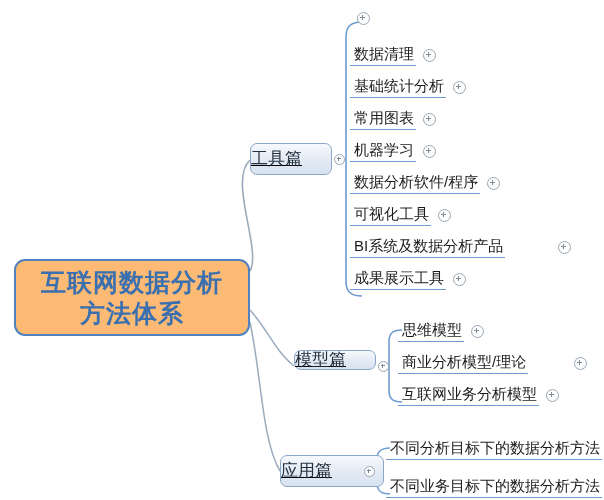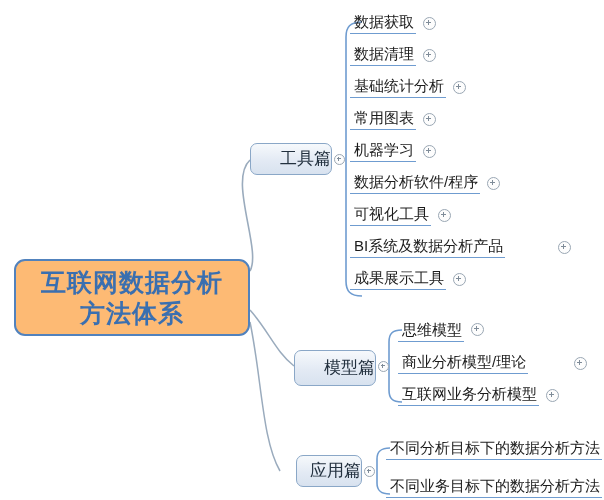--- a/index.html
+++ b/index.html
@@ -51,32 +51,33 @@
 
   
   .branch-node {
     position: absolute;
     box-sizing: border-box;
     background: linear-gradient(to bottom, #f6f9fc 0%, #e3eaf4 55%, #d8e2ef 100%);
     border: 1px solid #8aa7c7;
     border-radius: 7px;
     display: flex;
     align-items: center;
-    justify-content: flex-end;
+    justify-content: flex-start;
     z-index: 4;
+    text-decoration: underline;
   }
   .branch-label {
     color: #23313f;
     font-size: 17px;
     line-height: 20px;
     white-space: nowrap;
   }
   #branch-tools  { left: 250px; top: 143px; width: 82px; height: 32px; }
-  #branch-models { left: 294px; top: 350px; width: 82px; height: 36px; }
-  #branch-apps   { left: 296px; top: 455px; width: 66px; height: 32px; }
+  #branch-models { left: 294px; top: 350px; width: 82px; height: 20px; }
+  #branch-apps   { left: 280px; top: 455px; width: 104px; height: 32px; }
 
   
   .leaf {
     position: absolute;
     z-index: 3;
     display: flex;
     align-items: flex-end;
     white-space: nowrap;
   }
   .leaf-text {
@@ -176,21 +177,20 @@
     <div class="root-line">互联网数据分析</div>
     <div class="root-line">方法体系</div>
   </div>
 
   <div class="branch-node" id="branch-tools">
     <span class="branch-label">工具篇</span>
   </div>
   <div class="node-dot" style="left:334px; top:154px;"></div>
 
   <div class="leaf" style="left:350px; top:12px;">
-    <span class="leaf-text">数据获取</span>
     <span class="leaf-plus"></span>
   </div>
   <div class="leaf" style="left:350px; top:44px;">
     <span class="leaf-text">数据清理</span>
     <span class="leaf-plus"></span>
   </div>
   <div class="leaf" style="left:350px; top:76px;text-align:right;">
     <span class="leaf-text">基础统计分析</span>
     <span class="leaf-plus"></span>
   </div>
@@ -217,21 +217,21 @@
   <div class="leaf" style="left:350px; top:268px;">
     <span class="leaf-text">成果展示工具</span>
     <span class="leaf-plus"></span>
   </div>
 
   <div class="branch-node" id="branch-models">
     <span class="branch-label">模型篇</span>
   </div>
   <div class="node-dot" style="left:378px; top:361px;"></div>
 
-  <div class="leaf" style="left:398px; top:320px;align-items:center;">
+  <div class="leaf" style="left:398px; top:320px;">
     <span class="leaf-text">思维模型</span>
     <span class="leaf-plus"></span>
   </div>
   <div class="leaf" style="left:398px; top:352px;gap:39px;">
     <span class="leaf-text">商业分析模型/理论</span>
     <span class="leaf-plus"></span>
   </div>
   <div class="leaf" style="left:398px; top:384px;">
     <span class="leaf-text">互联网业务分析模型</span>
     <span class="leaf-plus"></span>

